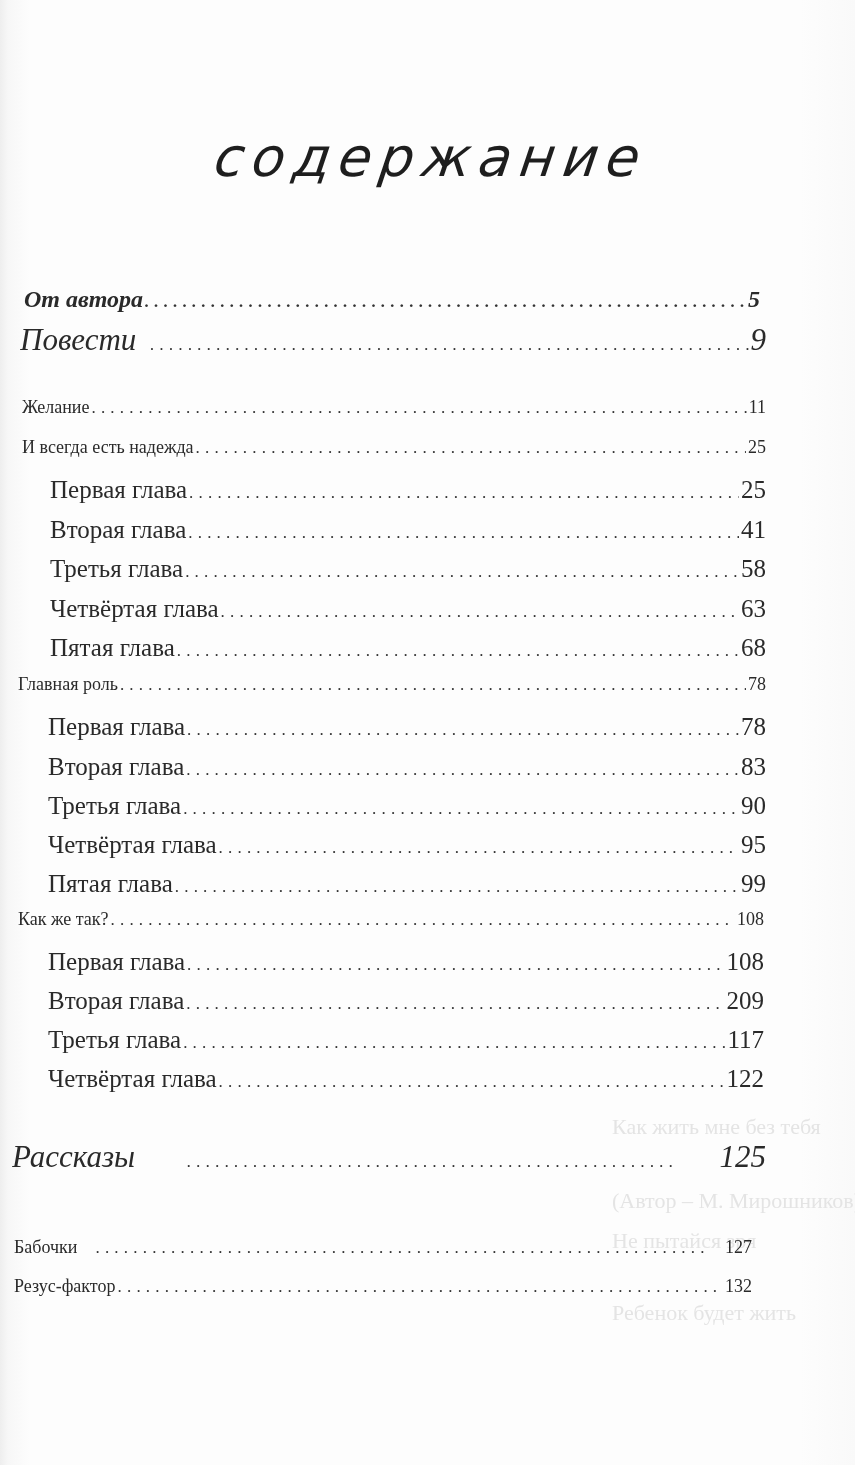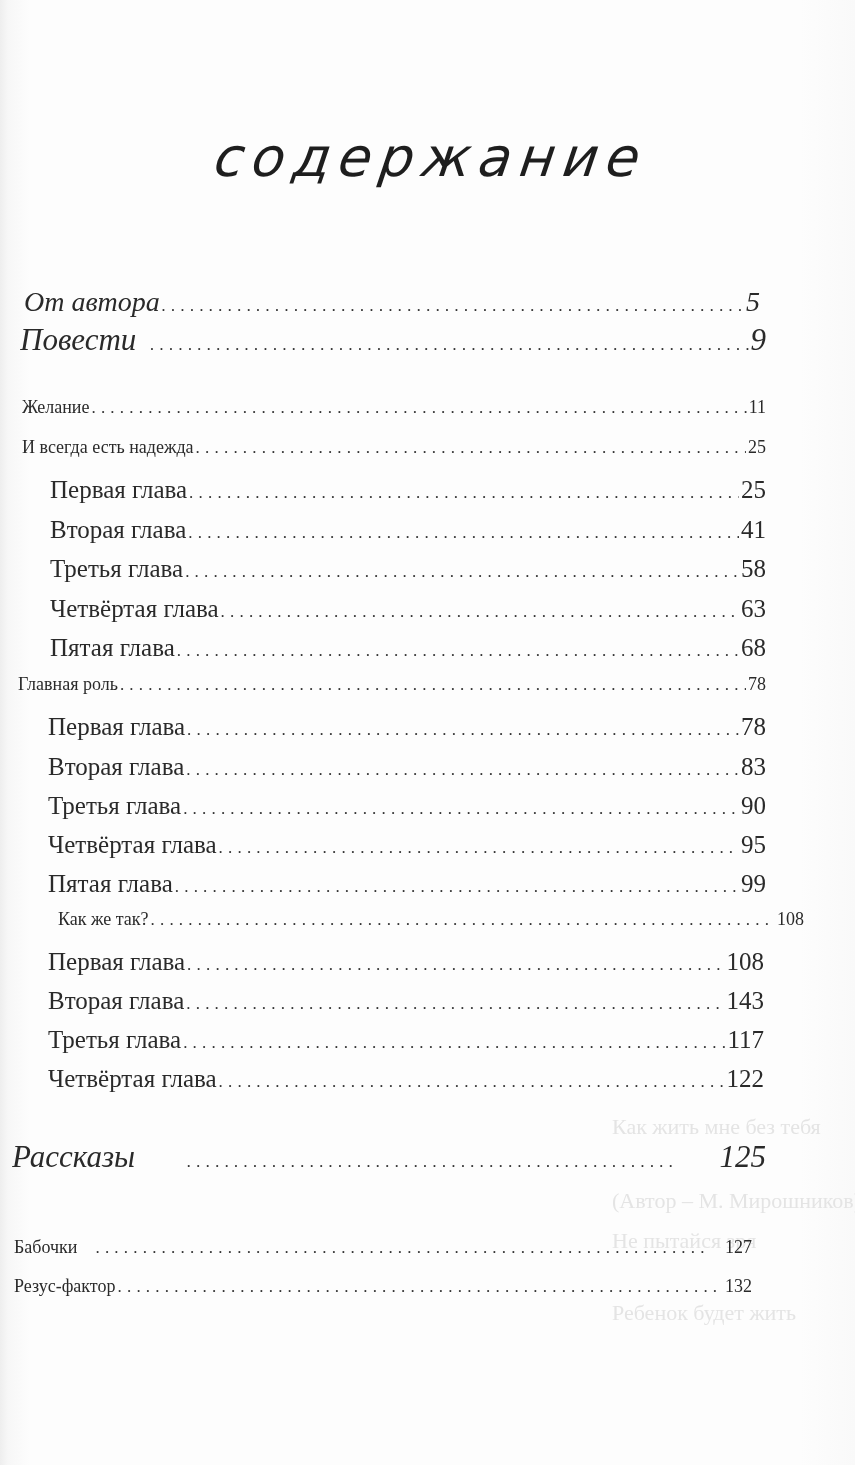--- a/index.html
+++ b/index.html
@@ -41,21 +41,21 @@
       margin: 0 2px;
       letter-spacing: 5.2px;
       font-size: 17px;
       color: #333;
     }
     .row .leader::before {
       content: "................................................................................................................................................................";
     }
     .row .num { flex: 0 0 auto; text-align: right; }
     .it { font-style: italic; }
-    .sec-small { font-size: 28px; }
+    .sec-small { font-size: 24px; font-weight: bold; }
     .sec-big { font-size: 31px; }
     .lvl1 { font-size: 18px; }
     .lvl2 { font-size: 25px; }
     .faint {
       position: absolute;
       color: #e4e4e4;
       font-size: 22px;
       white-space: nowrap;
     }
   </style>
@@ -156,36 +156,36 @@
       <span class="leader"></span>
       <span class="num">95</span>
     </div>
 
     <div class="row lvl2" style="left:48px; top:870px; width:718px;">
       <span class="label">Пятая глава</span>
       <span class="leader"></span>
       <span class="num">99</span>
     </div>
 
-    <div class="row lvl1" style="left:18px; top:909px; width:746px;margin-left:40px;">
+    <div class="row lvl1" style="left:18px; top:909px; width:746px;">
       <span class="label">Как же так?</span>
       <span class="leader"></span>
       <span class="num">108</span>
     </div>
 
     <div class="row lvl2" style="left:48px; top:948px; width:716px;">
       <span class="label">Первая глава</span>
       <span class="leader"></span>
       <span class="num">108</span>
     </div>
 
     <div class="row lvl2" style="left:48px; top:987px; width:716px;">
       <span class="label">Вторая глава</span>
       <span class="leader"></span>
-      <span class="num">143</span>
+      <span class="num">209</span>
     </div>
 
     <div class="row lvl2" style="left:48px; top:1026px; width:716px;">
       <span class="label">Третья глава</span>
       <span class="leader"></span>
       <span class="num">117</span>
     </div>
 
     <div class="row lvl2" style="left:48px; top:1065px; width:716px;">
       <span class="label">Четвёртая глава</span>

